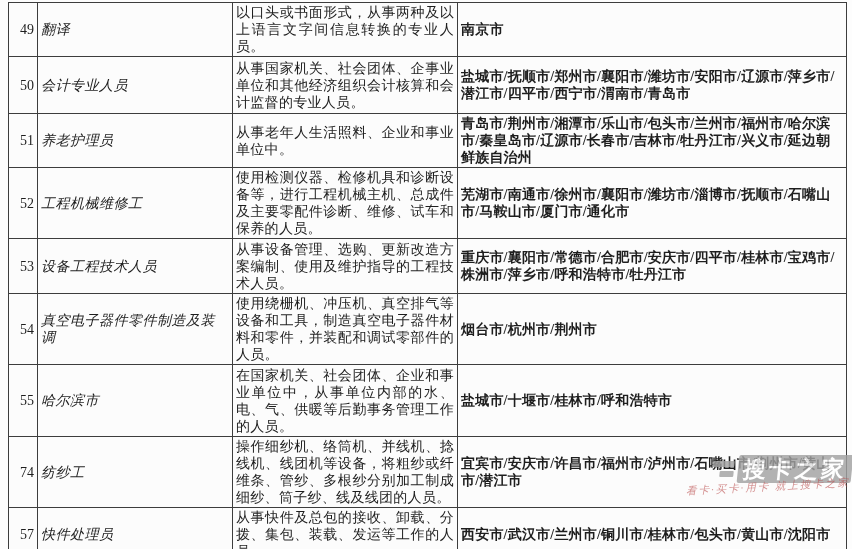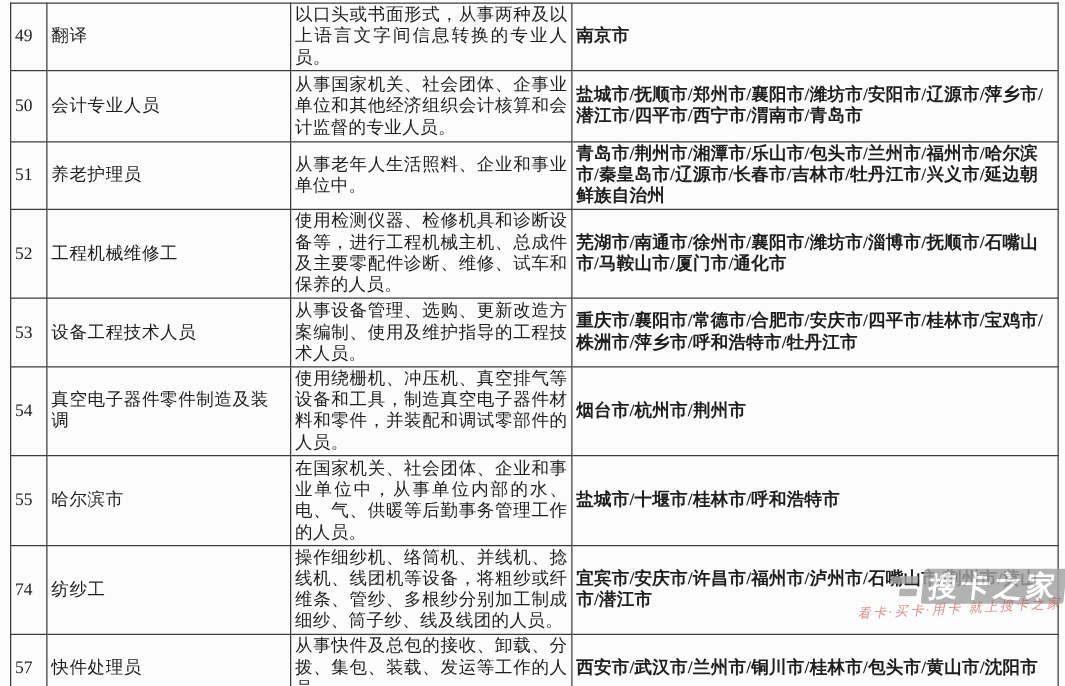--- a/index.html
+++ b/index.html
@@ -18,22 +18,22 @@
   }
   table.doc-table td{
     border:1px solid #3d3d3d;
     font-size:14px;
     line-height:17px;
     vertical-align:middle;
     overflow:hidden;
     padding:1px 3px;
     margin-left:16px;
   }
-  td.c-num{text-align:left;font-size:13px;font-family:"Liberation Serif",serif;}
-  td.c-occ{padding-left:6px;padding-right:1px;letter-spacing:.5px;}
+  td.c-num{text-align:right;font-size:13px;font-family:"Liberation Serif",serif;}
+  td.c-occ{padding-left:6px;padding-right:1px;letter-spacing:.5px;font-style:italic;}
   td.c-desc{text-align:justify;letter-spacing:.3px;}
   td.c-cities{padding-left:4px;word-break:break-all;letter-spacing:.2px;font-weight:bold;}
 
   
   .wm-logo{
     position:absolute;right:0px;top:454px;height:30px;
     display:flex;align-items:center;
     transform:skewX(-6deg);
     opacity:.82;
     pointer-events:none;

